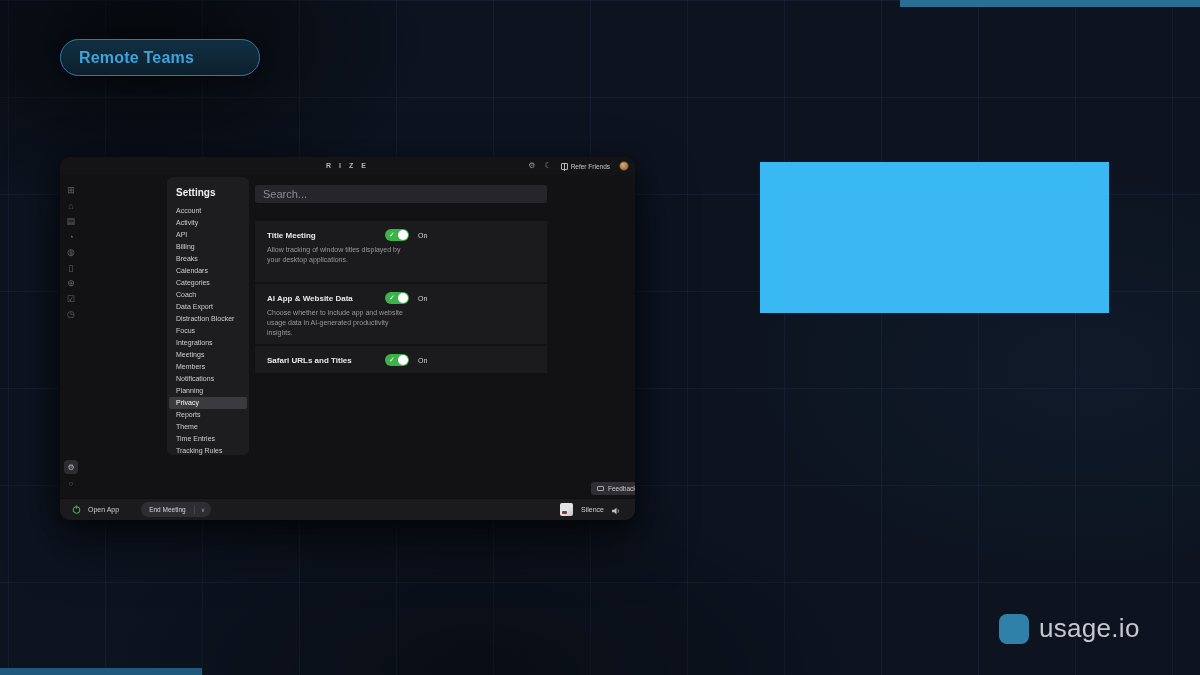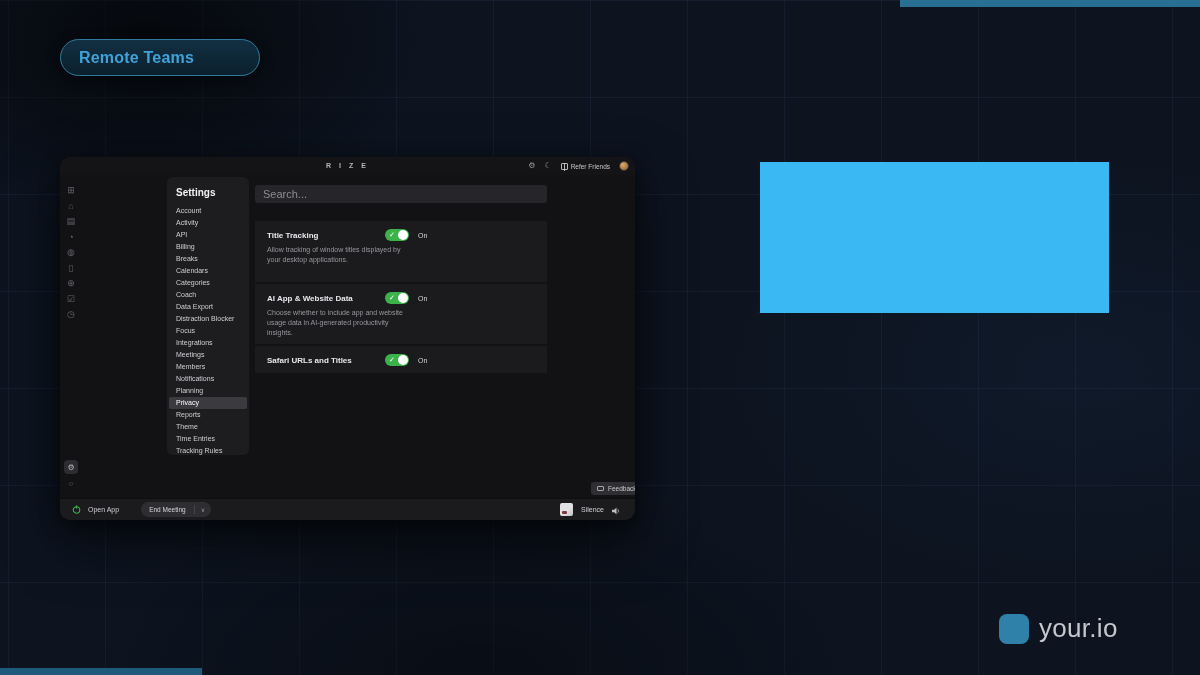--- a/index.html
+++ b/index.html
@@ -128,21 +128,21 @@
   <div class="accent-bottom"></div>
 
   <div class="badge">
     <span>Remote Teams</span>
   </div>
 
   <div class="blue-panel"></div>
 
   <div class="logo">
     <div class="logo-mark"></div>
-    <span class="logo-text">your.io</span>
+    <span class="logo-text">usage.io</span>
   </div>
 
   <div class="window">
 
     <div class="titlebar">
       <div class="app-title">R I Z E</div>
       <div class="tb-right">
         <span class="tb-icon">⚙</span>
         <span class="tb-icon">☾</span>
         <span class="refer">
@@ -195,21 +195,21 @@
       <div class="nav-item">Time Entries</div>
       <div class="nav-item">Tracking Rules</div>
     </div>
 
     <input class="search" placeholder="Search..." style="">
 
     <div class="sections">
 
 
       <div class="section" style="height:61px">
-        <div class="sec-title">Title Tracking</div>
+        <div class="sec-title">Title Meeting</div>
         <div class="sec-desc">Allow tracking of window titles displayed by your desktop applications.</div>
         <div class="toggle-row">
           <div class="toggle">
             <span class="check">✓</span>
             <span class="knob"></span>
           </div>
           <span class="on-label">On</span>
         </div>
       </div>
 

